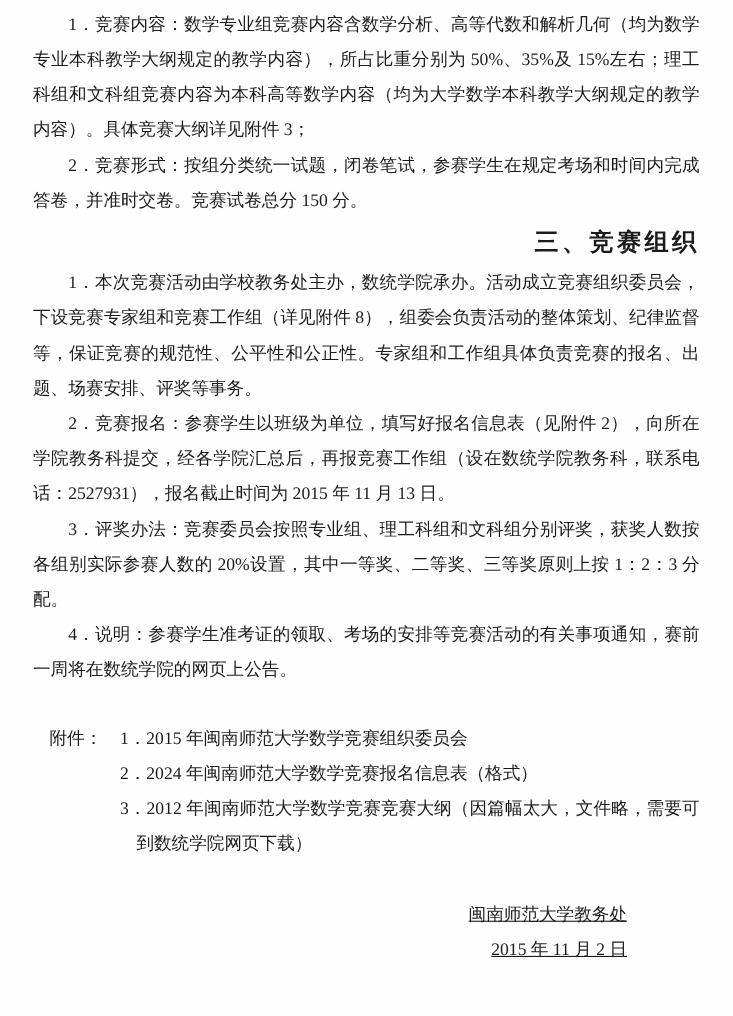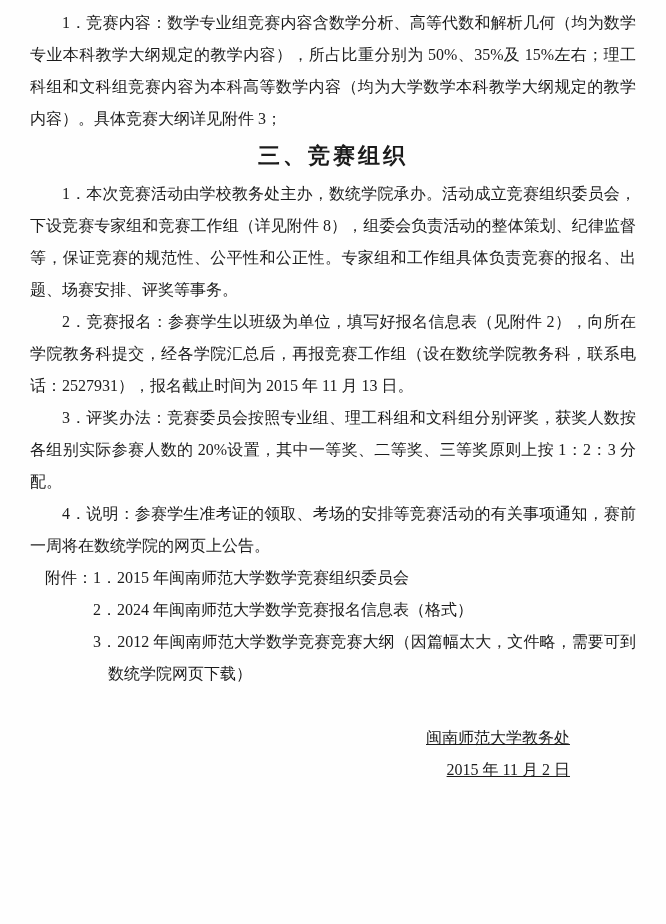--- a/index.html
+++ b/index.html
@@ -27,25 +27,27 @@
     margin: 0;
     text-indent: 2em;
   }
   .heading {
     margin: 3px 0 4px 0;
     font-family: "Liberation Sans", "DejaVu Sans", sans-serif;
     font-weight: 700;
     font-size: 22px;
     line-height: 36px;
     letter-spacing: 3px;
-    text-align: center;
+    text-align: right;
   }
   .attachments {
     display: flex;
+    margin-top: 30px;
     padding-left: 15px;
+    gap: 16px;
   }
   .att-label {
     white-space: nowrap;
     flex: 0 0 auto;
   }
   .att-items {
     flex: 1 1 auto;
   }
   .att-item {
     margin: 0;
@@ -63,20 +65,21 @@
     margin: 0;
   }
 </style>
 </head>
 <body>
 
 <div class="page">
 
   <p class="para">1．竞赛内容：数学专业组竞赛内容含数学分析、高等代数和解析几何（均为数学专业本科教学大纲规定的教学内容），所占比重分别为 50%、35%及 15%左右；理工科组和文科组竞赛内容为本科高等数学内容（均为大学数学本科教学大纲规定的教学内容）。具体竞赛大纲详见附件 3；</p>
 
+  <p class="para">2．竞赛形式：按组分类统一试题，闭卷笔试，参赛学生在规定考场和时间内完成答卷，并准时交卷。竞赛试卷总分 150 分。</p>
 
   <h2 class="heading">三、竞赛组织</h2>
 
   <p class="para">1．本次竞赛活动由学校教务处主办，数统学院承办。活动成立竞赛组织委员会，下设竞赛专家组和竞赛工作组（详见附件 8），组委会负责活动的整体策划、纪律监督等，保证竞赛的规范性、公平性和公正性。专家组和工作组具体负责竞赛的报名、出题、场赛安排、评奖等事务。</p>
 
   <p class="para">2．竞赛报名：参赛学生以班级为单位，填写好报名信息表（见附件 2），向所在学院教务科提交，经各学院汇总后，再报竞赛工作组（设在数统学院教务科，联系电话：2527931），报名截止时间为 2015 年 11 月 13 日。</p>
 
   <p class="para">3．评奖办法：竞赛委员会按照专业组、理工科组和文科组分别评奖，获奖人数按各组别实际参赛人数的 20%设置，其中一等奖、二等奖、三等奖原则上按 1：2：3 分配。</p>
 
   <p class="para">4．说明：参赛学生准考证的领取、考场的安排等竞赛活动的有关事项通知，赛前一周将在数统学院的网页上公告。</p>

